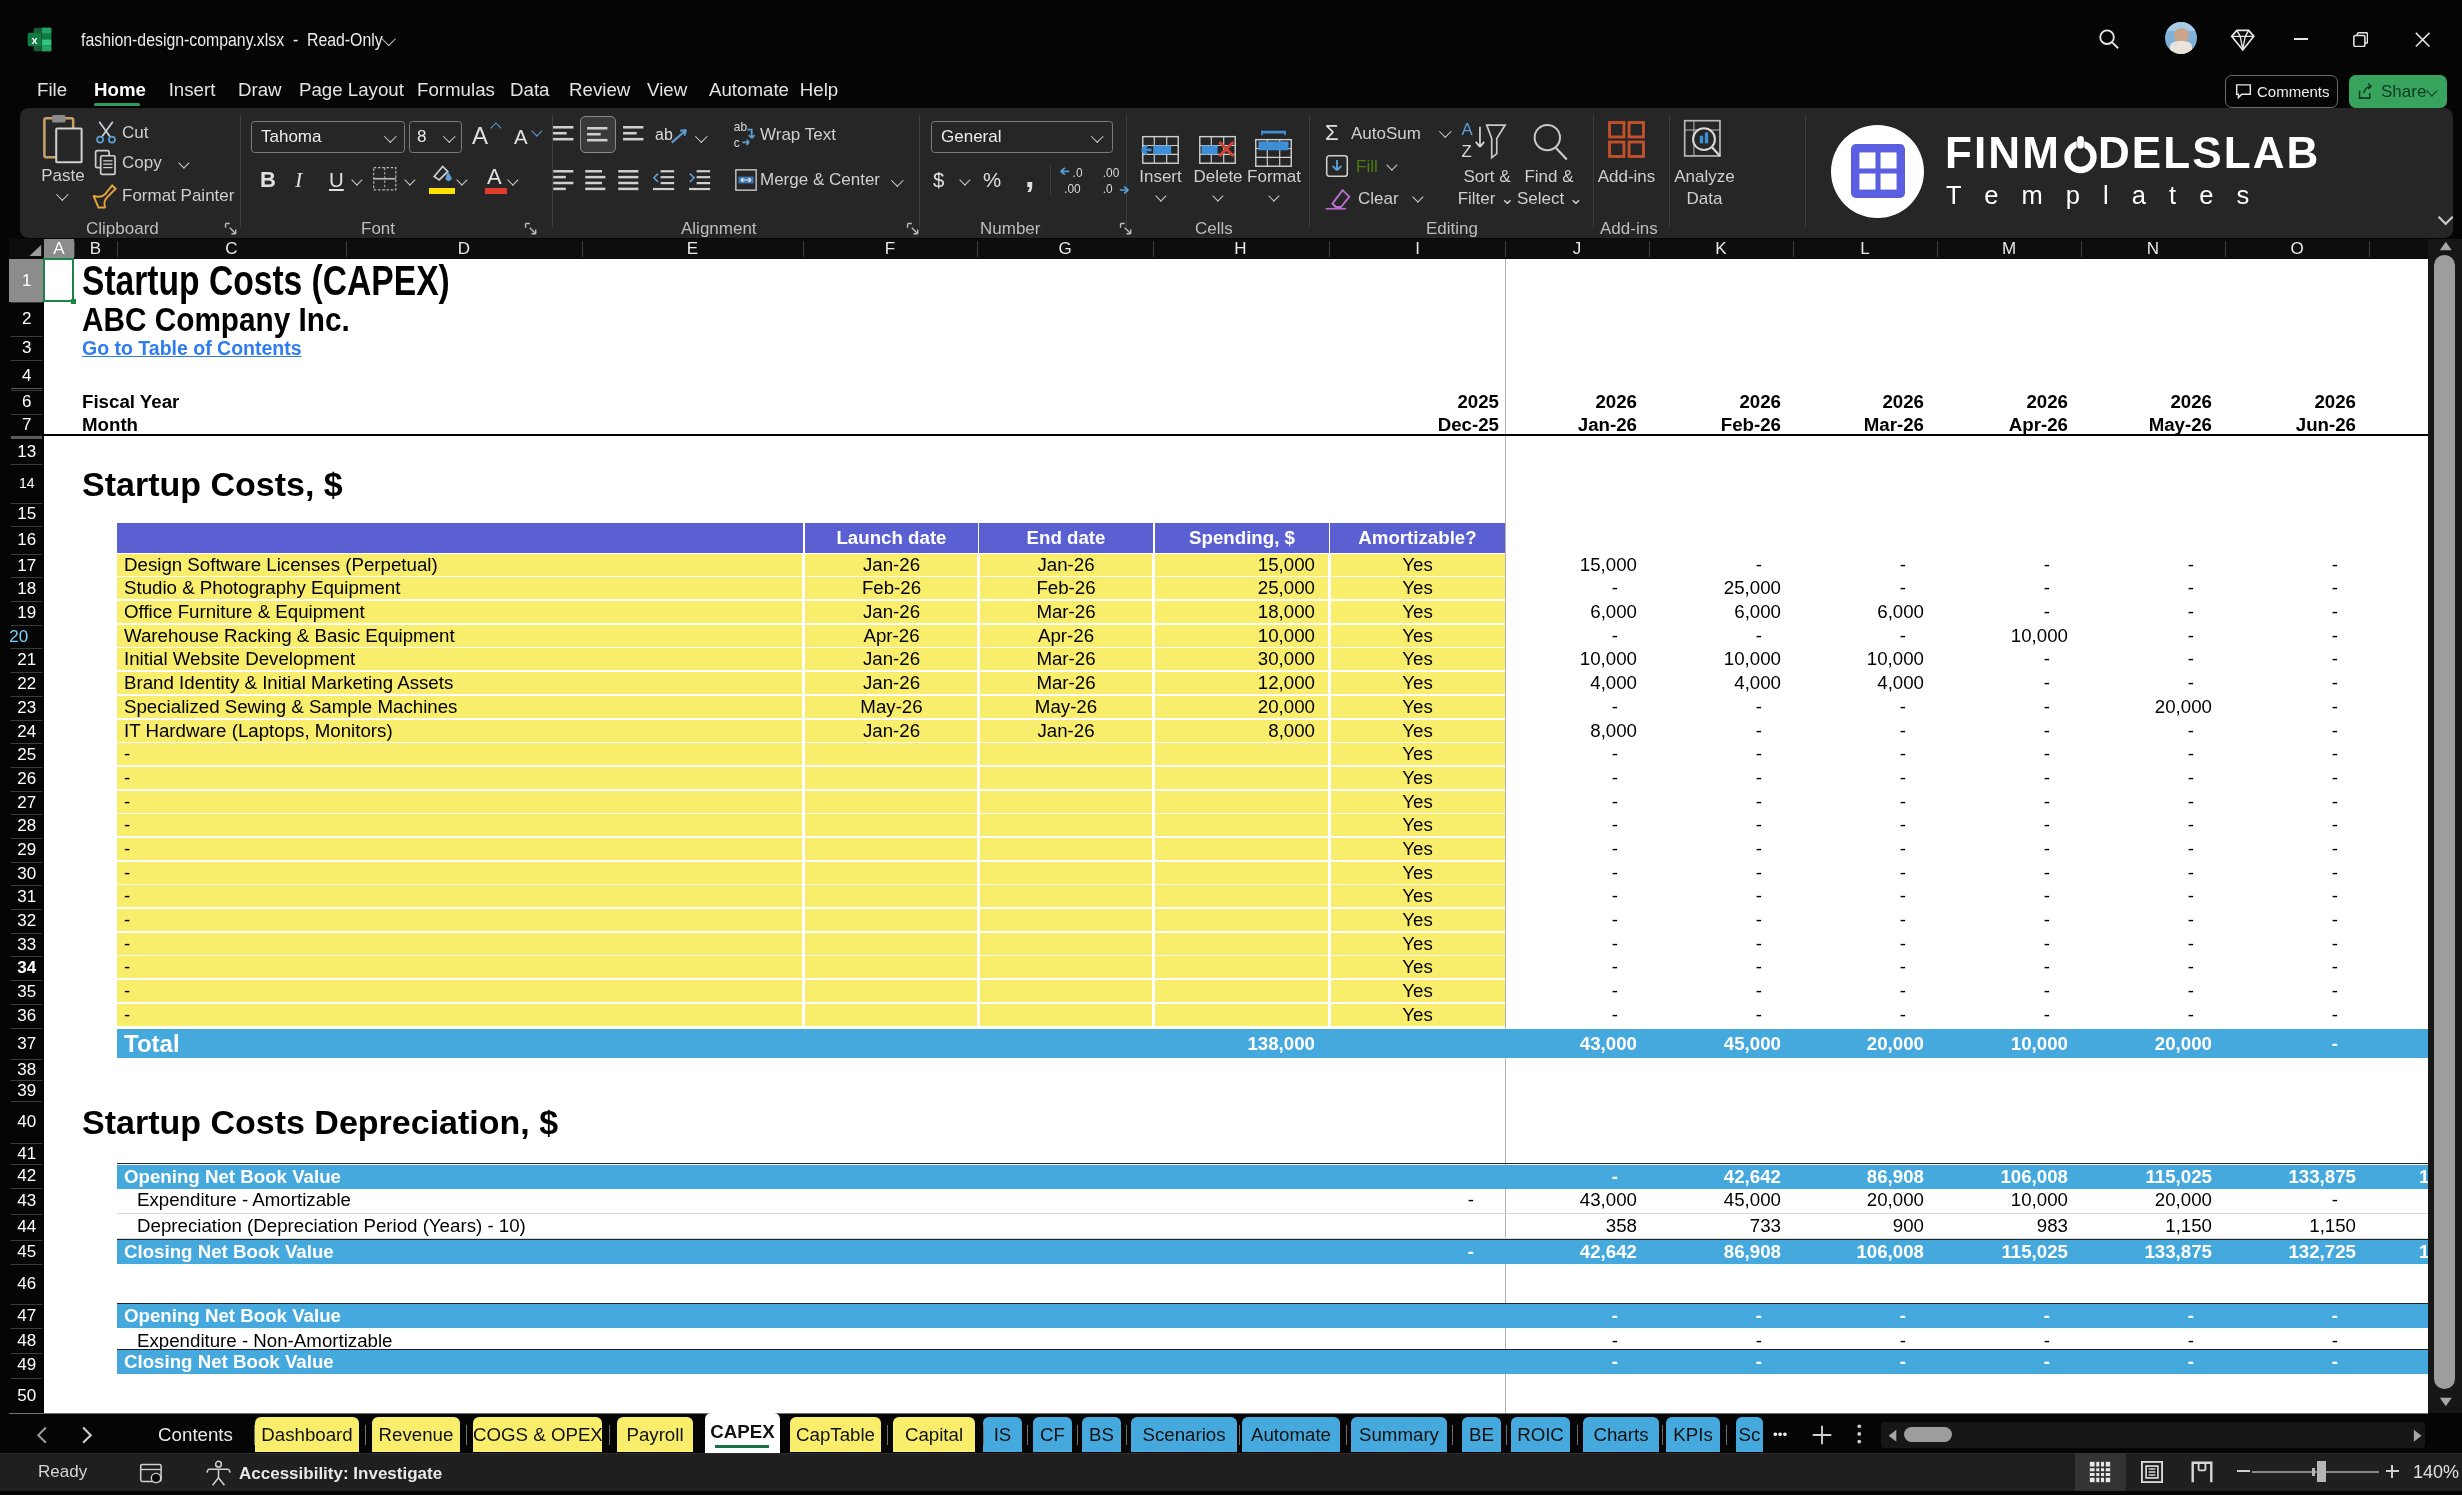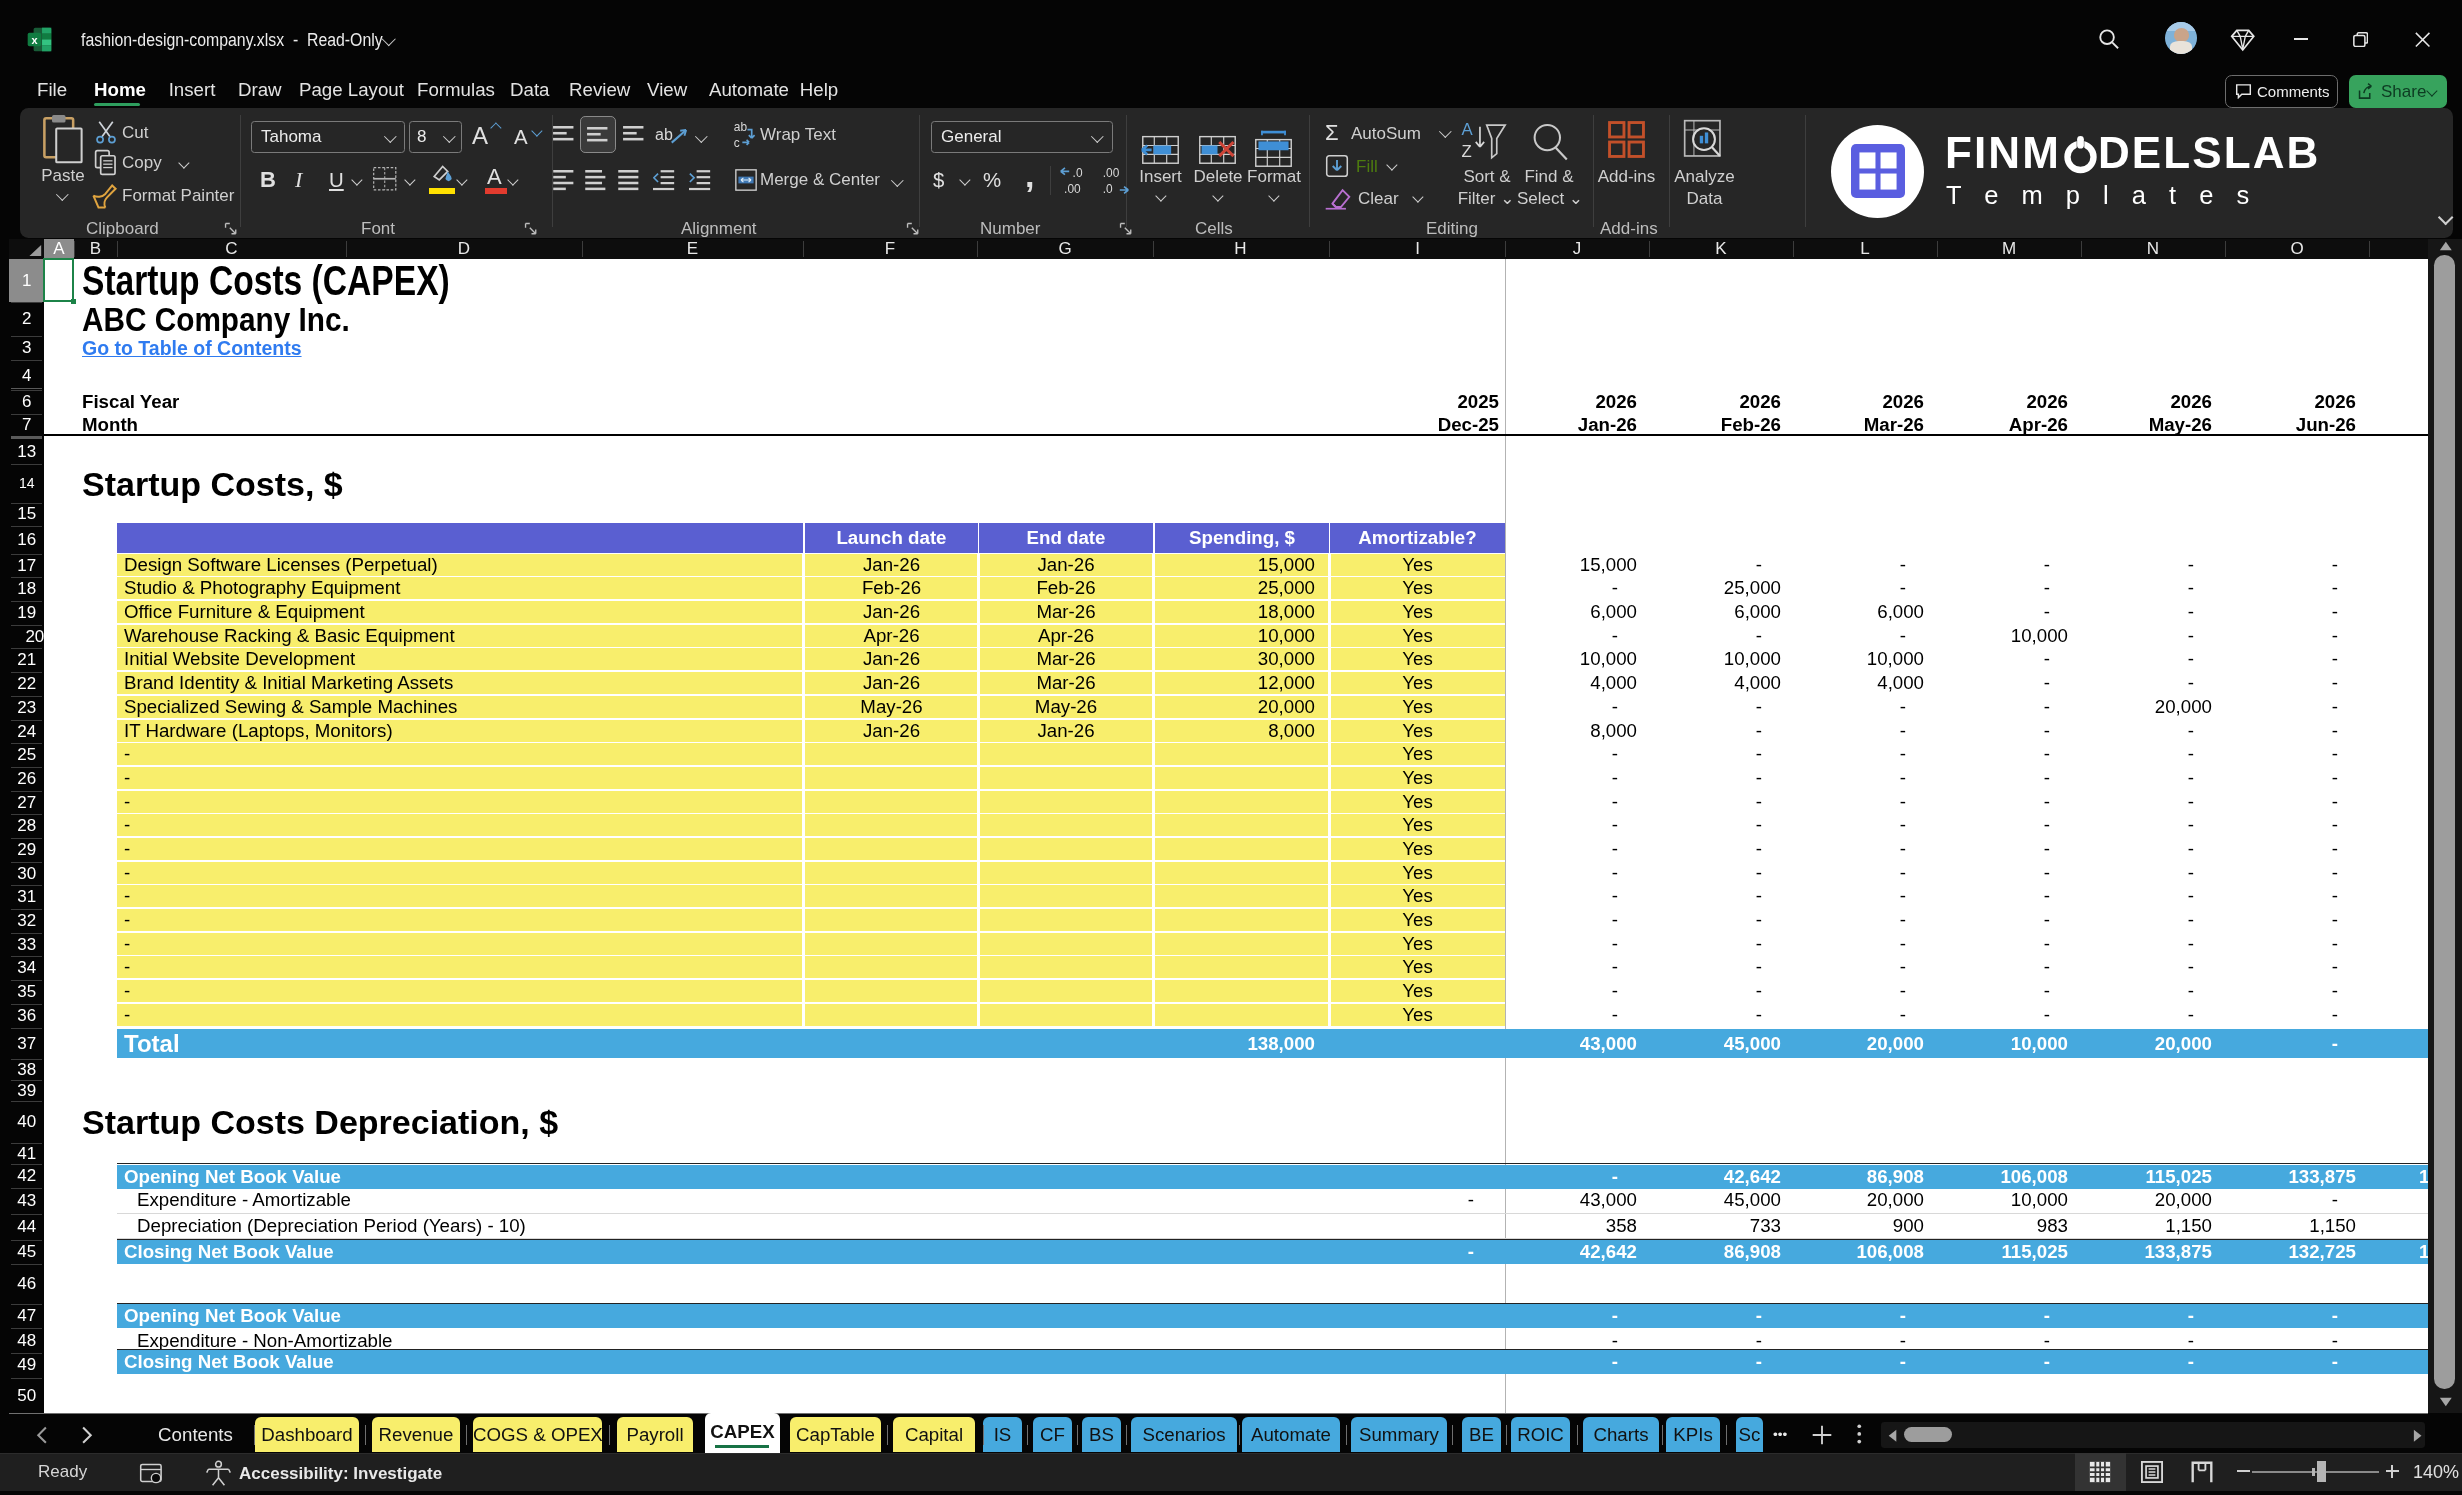--- a/index.html
+++ b/index.html
@@ -386,21 +386,21 @@
 <div style="position:absolute;left:9.3px;top:503px;height:22.5px;line-height:22.5px;font-size:17px;color:#ffffff;font-weight:normal;white-space:nowrap;width:35px;text-align:center;">15</div>
 <div style="position:absolute;left:11px;top:526px;width:31px;height:0.8px;background:#3c3c3c;"></div>
 <div style="position:absolute;left:9.3px;top:526px;height:28px;line-height:28px;font-size:17px;color:#ffffff;font-weight:normal;white-space:nowrap;width:35px;text-align:center;">16</div>
 <div style="position:absolute;left:11px;top:554px;width:31px;height:0.8px;background:#3c3c3c;"></div>
 <div style="position:absolute;left:9.3px;top:554px;height:24px;line-height:24px;font-size:17px;color:#ffffff;font-weight:normal;white-space:nowrap;width:35px;text-align:center;">17</div>
 <div style="position:absolute;left:11px;top:577px;width:31px;height:0.8px;background:#3c3c3c;"></div>
 <div style="position:absolute;left:9.3px;top:577px;height:24px;line-height:24px;font-size:17px;color:#ffffff;font-weight:normal;white-space:nowrap;width:35px;text-align:center;">18</div>
 <div style="position:absolute;left:11px;top:601px;width:31px;height:0.8px;background:#3c3c3c;"></div>
 <div style="position:absolute;left:9.3px;top:601px;height:24px;line-height:24px;font-size:17px;color:#ffffff;font-weight:normal;white-space:nowrap;width:35px;text-align:center;">19</div>
 <div style="position:absolute;left:11px;top:625px;width:31px;height:0.8px;background:#3c3c3c;"></div>
-<div style="position:absolute;left:9.3px;top:625px;height:24px;line-height:24px;font-size:17px;color:#ffffff;font-weight:normal;white-space:nowrap;width:35px;text-align:right;">20</div>
+<div style="position:absolute;left:9.3px;top:625px;height:24px;line-height:24px;font-size:17px;color:#7dd3fc;font-weight:normal;white-space:nowrap;width:35px;text-align:left;">20</div>
 <div style="position:absolute;left:11px;top:648px;width:31px;height:0.8px;background:#3c3c3c;"></div>
 <div style="position:absolute;left:9.3px;top:648px;height:24px;line-height:24px;font-size:17px;color:#ffffff;font-weight:normal;white-space:nowrap;width:35px;text-align:center;">21</div>
 <div style="position:absolute;left:11px;top:672px;width:31px;height:0.8px;background:#3c3c3c;"></div>
 <div style="position:absolute;left:9.3px;top:672px;height:24px;line-height:24px;font-size:17px;color:#ffffff;font-weight:normal;white-space:nowrap;width:35px;text-align:center;">22</div>
 <div style="position:absolute;left:11px;top:696px;width:31px;height:0.8px;background:#3c3c3c;"></div>
 <div style="position:absolute;left:9.3px;top:696px;height:24px;line-height:24px;font-size:17px;color:#ffffff;font-weight:normal;white-space:nowrap;width:35px;text-align:center;">23</div>
 <div style="position:absolute;left:11px;top:720px;width:31px;height:0.8px;background:#3c3c3c;"></div>
 <div style="position:absolute;left:9.3px;top:720px;height:24px;line-height:24px;font-size:17px;color:#ffffff;font-weight:normal;white-space:nowrap;width:35px;text-align:center;">24</div>
 <div style="position:absolute;left:11px;top:743px;width:31px;height:0.8px;background:#3c3c3c;"></div>
 <div style="position:absolute;left:9.3px;top:743px;height:24px;line-height:24px;font-size:17px;color:#ffffff;font-weight:normal;white-space:nowrap;width:35px;text-align:center;">25</div>
@@ -414,21 +414,21 @@
 <div style="position:absolute;left:9.3px;top:838px;height:24px;line-height:24px;font-size:17px;color:#ffffff;font-weight:normal;white-space:nowrap;width:35px;text-align:center;">29</div>
 <div style="position:absolute;left:11px;top:862px;width:31px;height:0.8px;background:#3c3c3c;"></div>
 <div style="position:absolute;left:9.3px;top:862px;height:24px;line-height:24px;font-size:17px;color:#ffffff;font-weight:normal;white-space:nowrap;width:35px;text-align:center;">30</div>
 <div style="position:absolute;left:11px;top:885px;width:31px;height:0.8px;background:#3c3c3c;"></div>
 <div style="position:absolute;left:9.3px;top:885px;height:24px;line-height:24px;font-size:17px;color:#ffffff;font-weight:normal;white-space:nowrap;width:35px;text-align:center;">31</div>
 <div style="position:absolute;left:11px;top:909px;width:31px;height:0.8px;background:#3c3c3c;"></div>
 <div style="position:absolute;left:9.3px;top:909px;height:24px;line-height:24px;font-size:17px;color:#ffffff;font-weight:normal;white-space:nowrap;width:35px;text-align:center;">32</div>
 <div style="position:absolute;left:11px;top:933px;width:31px;height:0.8px;background:#3c3c3c;"></div>
 <div style="position:absolute;left:9.3px;top:933px;height:24px;line-height:24px;font-size:17px;color:#ffffff;font-weight:normal;white-space:nowrap;width:35px;text-align:center;">33</div>
 <div style="position:absolute;left:11px;top:956px;width:31px;height:0.8px;background:#3c3c3c;"></div>
-<div style="position:absolute;left:9.3px;top:956px;height:24px;line-height:24px;font-size:17px;color:#ffffff;font-weight:normal;white-space:nowrap;width:35px;text-align:center;">34</div>
+<div style="position:absolute;left:9.3px;top:956px;height:24px;line-height:24px;font-size:17px;color:#ffffff;font-weight:bold;white-space:nowrap;width:35px;text-align:center;">34</div>
 <div style="position:absolute;left:11px;top:980px;width:31px;height:0.8px;background:#3c3c3c;"></div>
 <div style="position:absolute;left:9.3px;top:980px;height:24px;line-height:24px;font-size:17px;color:#ffffff;font-weight:normal;white-space:nowrap;width:35px;text-align:center;">35</div>
 <div style="position:absolute;left:11px;top:1004px;width:31px;height:0.8px;background:#3c3c3c;"></div>
 <div style="position:absolute;left:9.3px;top:1004px;height:24px;line-height:24px;font-size:17px;color:#ffffff;font-weight:normal;white-space:nowrap;width:35px;text-align:center;">36</div>
 <div style="position:absolute;left:11px;top:1028px;width:31px;height:0.8px;background:#3c3c3c;"></div>
 <div style="position:absolute;left:9.3px;top:1028px;height:31px;line-height:31px;font-size:17px;color:#ffffff;font-weight:normal;white-space:nowrap;width:35px;text-align:center;">37</div>
 <div style="position:absolute;left:11px;top:1059px;width:31px;height:0.8px;background:#3c3c3c;"></div>
 <div style="position:absolute;left:9.3px;top:1059px;height:21px;line-height:21px;font-size:17px;color:#ffffff;font-weight:normal;white-space:nowrap;width:35px;text-align:center;">38</div>
 <div style="position:absolute;left:11px;top:1080px;width:31px;height:0.8px;background:#3c3c3c;"></div>
 <div style="position:absolute;left:9.3px;top:1080px;height:21px;line-height:21px;font-size:17px;color:#ffffff;font-weight:normal;white-space:nowrap;width:35px;text-align:center;">39</div>

